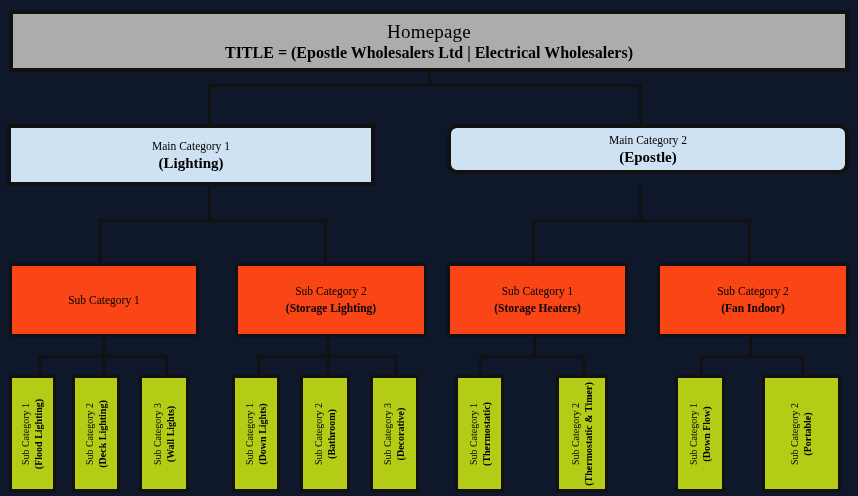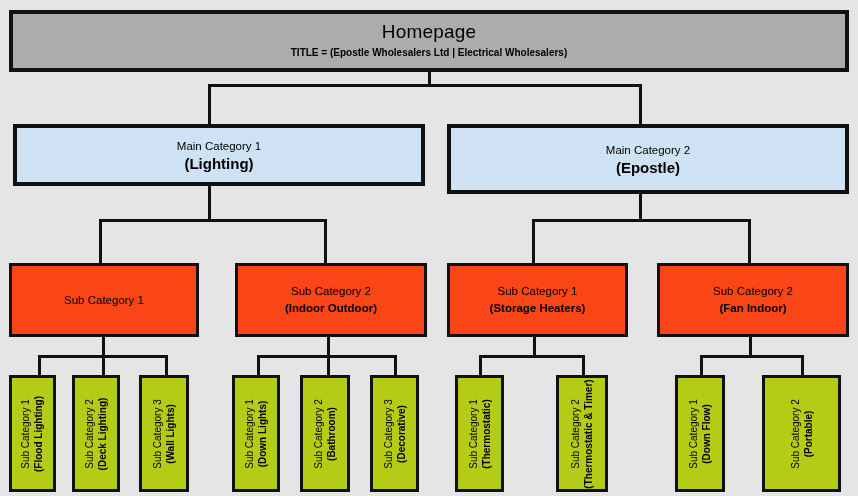--- a/index.html
+++ b/index.html
@@ -40,21 +40,21 @@
     background: #acacac;
     border-width: 4px;
   }
   .node.home .l1 {
     font-size: 19px;
     line-height: 24px;
     letter-spacing: .2px;
     font-weight: normal;
   }
   .node.home .l2 {
-    font-size: 10px;
+    font-size: 16px;
     line-height: 18px;
     font-weight: bold;
   }
 
   
   .node.main {
     background: #cfe2f3;
     border-width: 4px;
   }
   .node.main .l1 {
@@ -114,40 +114,40 @@
   .hline {
     position: absolute;
     height: 3px;
     background: #111111;
     z-index: 1;
   }
 </style>
 </head>
 <body style="background: rgb(255, 255, 255);">
 
-<div id="canvas" style="background: #e5e5e5;">
+<div id="canvas" style="background: #0f172a; font-family: Liberation Serif, serif;">
 
   <div class="node home" style="left: 9px; top: 10px; width: 840px; height: 62px; background: rgb(172, 172, 172); border-color: rgb(17, 17, 17);">
     <span class="l1">Homepage</span>
     <span class="l2">TITLE = (Epostle Wholesalers Ltd | Electrical Wholesalers)</span>
   </div>
 
   <div class="vline" style="left: 428px; top: 72px; height: 14px; background: rgb(17, 17, 17);"></div>
 
   <div class="hline" style="left: 208px; top: 84px; width: 434px; background: rgb(17, 17, 17);"></div>
 
   <div class="vline" style="left: 208px; top: 84px; height: 42px; background: rgb(17, 17, 17);"></div>
   <div class="vline" style="left: 639px; top: 84px; height: 42px; background: rgb(17, 17, 17);"></div>
 
-  <div class="node main" style="left: 13px; top: 124px; width: 412px; height: 62px; background: rgb(207, 226, 243); border-color: rgb(17, 17, 17);">
+  <div class="node main" style="left: 7px; top: 124px; width: 368px; height: 62px; background: rgb(207, 226, 243); border-color: rgb(17, 17, 17);">
     <span class="l1">Main Category 1</span>
     <span class="l2">(Lighting)</span>
   </div>
 
-  <div class="node main" style="left: 447px; top: 124px; width: 402px; height: 70px; background: rgb(207, 226, 243); border-color: rgb(17, 17, 17);">
+  <div class="node main" style="left: 447px; top: 124px; width: 402px; height: 50px; background: rgb(207, 226, 243); border-color: rgb(17, 17, 17); border-radius: 10px;">
     <span class="l1">Main Category 2</span>
     <span class="l2">(Epostle)</span>
   </div>
 
   <div class="vline" style="left: 208px; top: 186px; height: 36px; background: rgb(17, 17, 17);"></div>
   <div class="vline" style="left: 639px; top: 186px; height: 36px; background: rgb(17, 17, 17);"></div>
 
   <div class="hline" style="left: 99px; top: 219px; width: 228px; background: rgb(17, 17, 17);"></div>
   <div class="hline" style="left: 532px; top: 219px; width: 219px; background: rgb(17, 17, 17);"></div>
 
@@ -155,21 +155,21 @@
   <div class="vline" style="left: 324px; top: 219px; height: 48px; background: rgb(17, 17, 17);"></div>
   <div class="vline" style="left: 532px; top: 219px; height: 48px; background: rgb(17, 17, 17);"></div>
   <div class="vline" style="left: 748px; top: 219px; height: 48px; background: rgb(17, 17, 17);"></div>
 
   <div class="node sub" style="left: 9px; top: 263px; width: 190px; height: 74px; background: rgb(250, 69, 22); border-color: rgb(17, 17, 17);">
     <span class="l1">Sub Category 1</span>
   </div>
 
   <div class="node sub" style="left: 235px; top: 263px; width: 192px; height: 74px; background: rgb(250, 69, 22); border-color: rgb(17, 17, 17);">
     <span class="l1">Sub Category 2</span>
-    <span class="l2">(Indoor Outdoor)</span>
+    <span class="l2">(Storage Lighting)</span>
   </div>
 
   <div class="node sub" style="left: 447px; top: 263px; width: 181px; height: 74px; background: rgb(250, 69, 22); border-color: rgb(17, 17, 17);">
     <span class="l1">Sub Category 1</span>
     <span class="l2">(Storage Heaters)</span>
   </div>
 
   <div class="node sub" style="left: 657px; top: 263px; width: 192px; height: 74px; background: rgb(250, 69, 22); border-color: rgb(17, 17, 17);">
     <span class="l1">Sub Category 2</span>
     <span class="l2">(Fan Indoor)</span>

